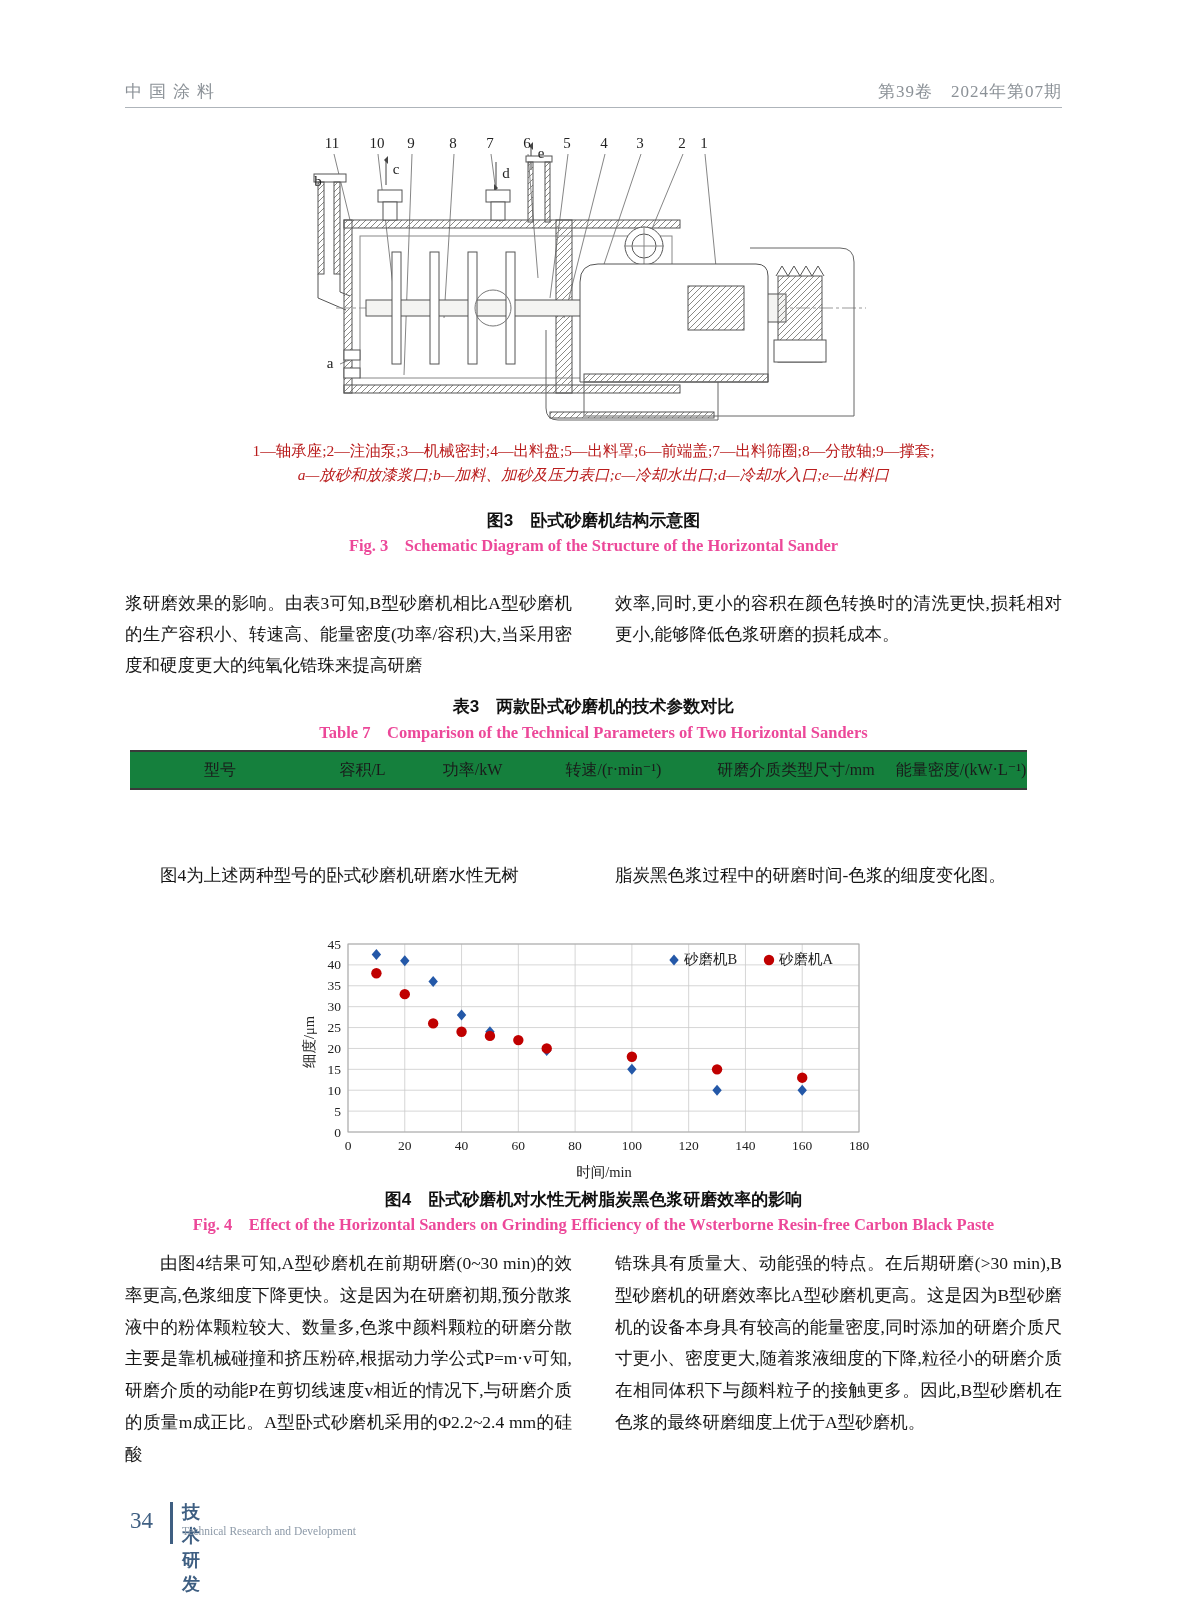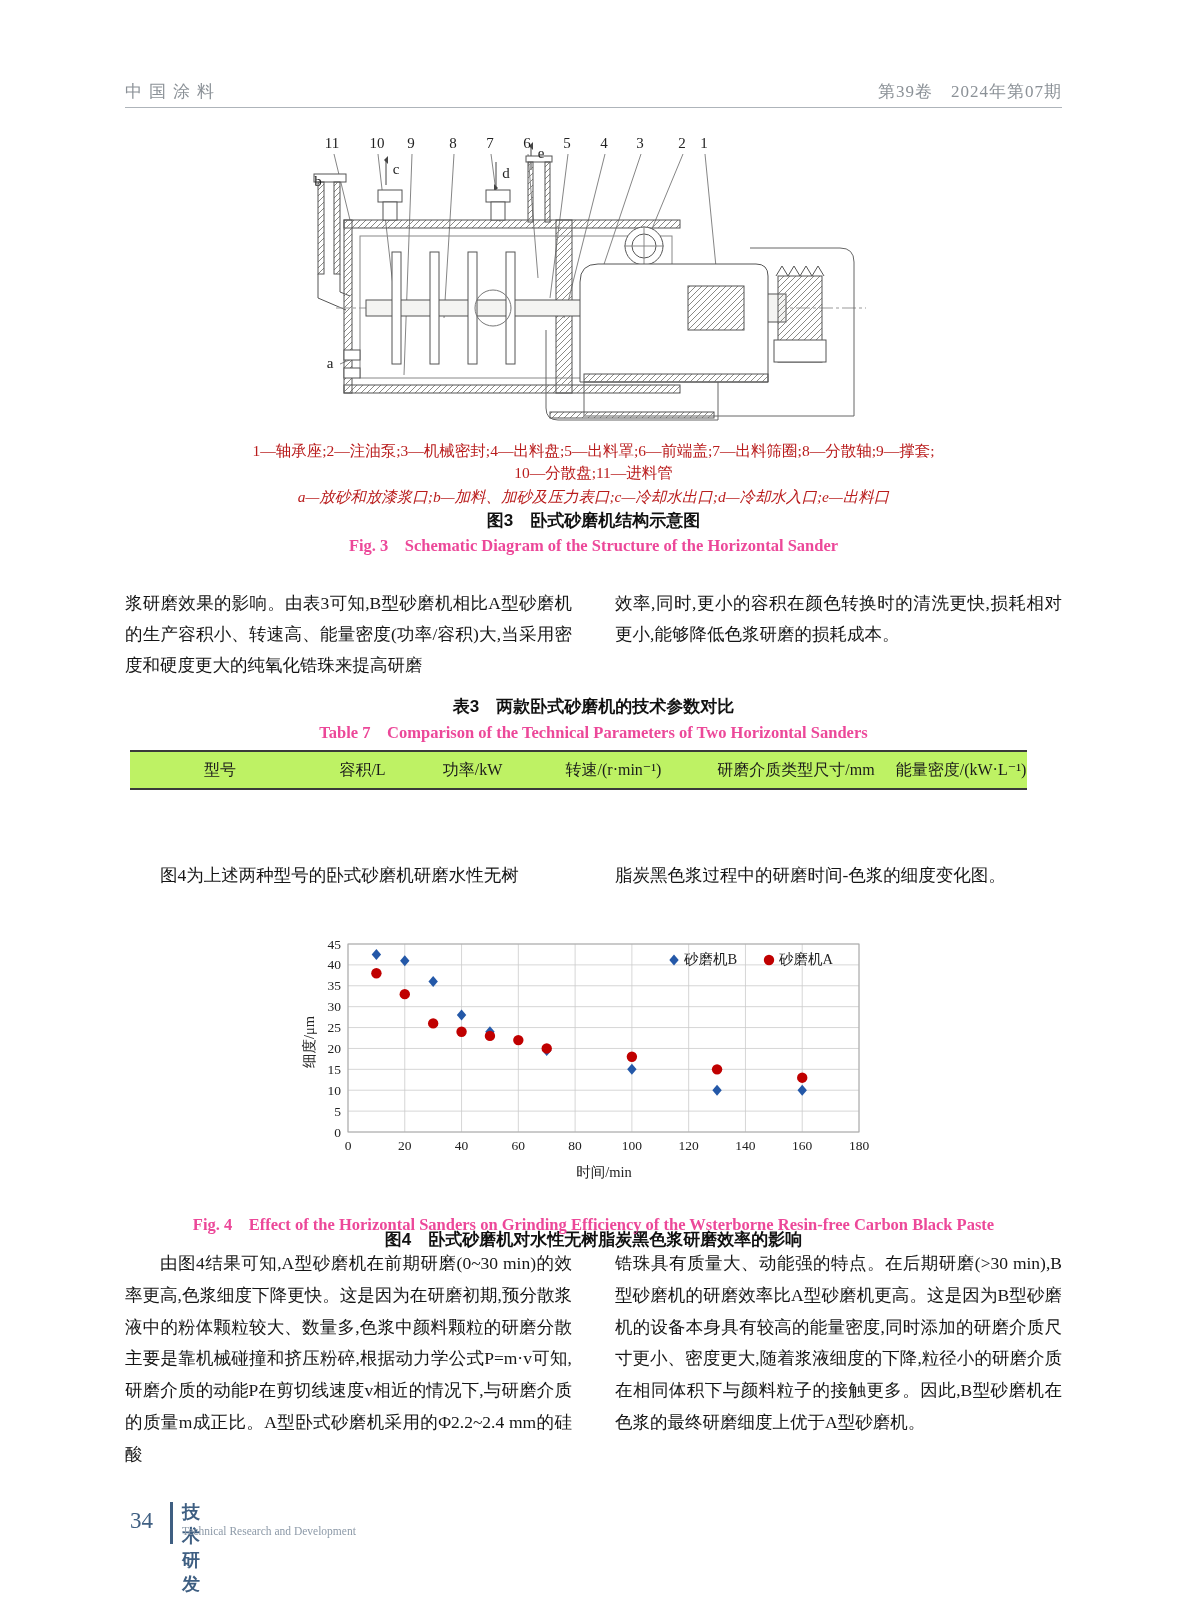--- a/index.html
+++ b/index.html
@@ -42,21 +42,21 @@
   .tbl3-title-en { top:722px; }
   table.tbl { position:absolute; left:130px; top:750px; width:897px; border-collapse:collapse;
               font-size:16px; text-align:center;
               border-top:2px solid #3a3a3a; border-bottom:2px solid #3a3a3a; }
   table.tbl th { font-weight:normal; height:38px; }
   table.tbl td { height:31px; }
 
   
   .chart-wrap { position:absolute; left:300px; top:932px; width:575px; height:250px; }
   .chart-wrap svg { width:100%; height:100%; font-family:"Liberation Serif","DejaVu Serif",serif; }
-  .fig4-cap-zh { top:1188px;margin-top:40px; }
+  .fig4-cap-zh { top:1188px; }
   .fig4-cap-en { top:1214px; }
 
   
   .footer { position:absolute; left:130px; top:1500px; height:46px; }
   .footer .pg { position:absolute; left:0; top:8px; font-size:23px; color:#3f5f82; }
   .footer .bar { position:absolute; left:40px; top:2px; width:3px; height:42px; background:#3f5f82; }
   .footer .sec-zh { position:absolute; left:52px; top:0; font-family:"Liberation Sans","DejaVu Sans",sans-serif;
                     font-weight:bold; font-size:18px; color:#3f5f82; }
   .footer .sec-en { position:absolute; left:52px; top:25px; font-size:11.5px; color:#8d9aa8; white-space:nowrap; }
 </style>
@@ -177,21 +177,20 @@
         <text x="108" y="44">c</text>
         <text x="218" y="48">d</text>
         <text x="253" y="28">e</text>
         <text x="42" y="238">a</text>
       </g>
     </svg>
   </div>
 
   <div class="parts-legend">
     <div class="ln1">1—轴承座;2—注油泵;3—机械密封;4—出料盘;5—出料罩;6—前端盖;7—出料筛圈;8—分散轴;9—撑套;</div>
-    <div class="ln2">10—分散盘;11—进料管</div>
     <div class="ln3">a—放砂和放漆浆口;b—加料、加砂及压力表口;c—冷却水出口;d—冷却水入口;e—出料口</div>
   </div>
 
   <div class="cap-zh fig3-cap-zh">图3　卧式砂磨机结构示意图</div>
   <div class="cap-en fig3-cap-en">Fig. 3　Schematic Diagram of the Structure of the Horizontal Sander</div>
 
   <div class="col left p1">浆研磨效果的影响。由表3可知,B型砂磨机相比A型砂磨机的生产容积小、转速高、能量密度(功率/容积)大,当采用密度和硬度更大的纯氧化锆珠来提高研磨</div>
   <div class="col right p1">效率,同时,更小的容积在颜色转换时的清洗更快,损耗相对更小,能够降低色浆研磨的损耗成本。</div>
 
   <div class="cap-zh tbl3-title-zh">表3　两款卧式砂磨机的技术参数对比</div>
@@ -199,21 +198,21 @@
   <table class="tbl">
     <colgroup>
         <col style="width:180px">
         <col style="width:105px">
         <col style="width:115px">
         <col style="width:167px">
         <col style="width:198px">
         <col style="width:132px">
       </colgroup>
     <tbody>
-        <tr id="tbl-head-row" style="background: #bef264;">
+        <tr id="tbl-head-row" style="background: #15803d;">
       <th>型号</th>
       <th>容积/L</th>
       <th>功率/kW</th>
       <th>转速/(r·min⁻¹)</th>
       <th>研磨介质类型尺寸/mm</th>
       <th>能量密度/(kW·L⁻¹)</th>
     </tr>
   </tbody>
     </table>
 

